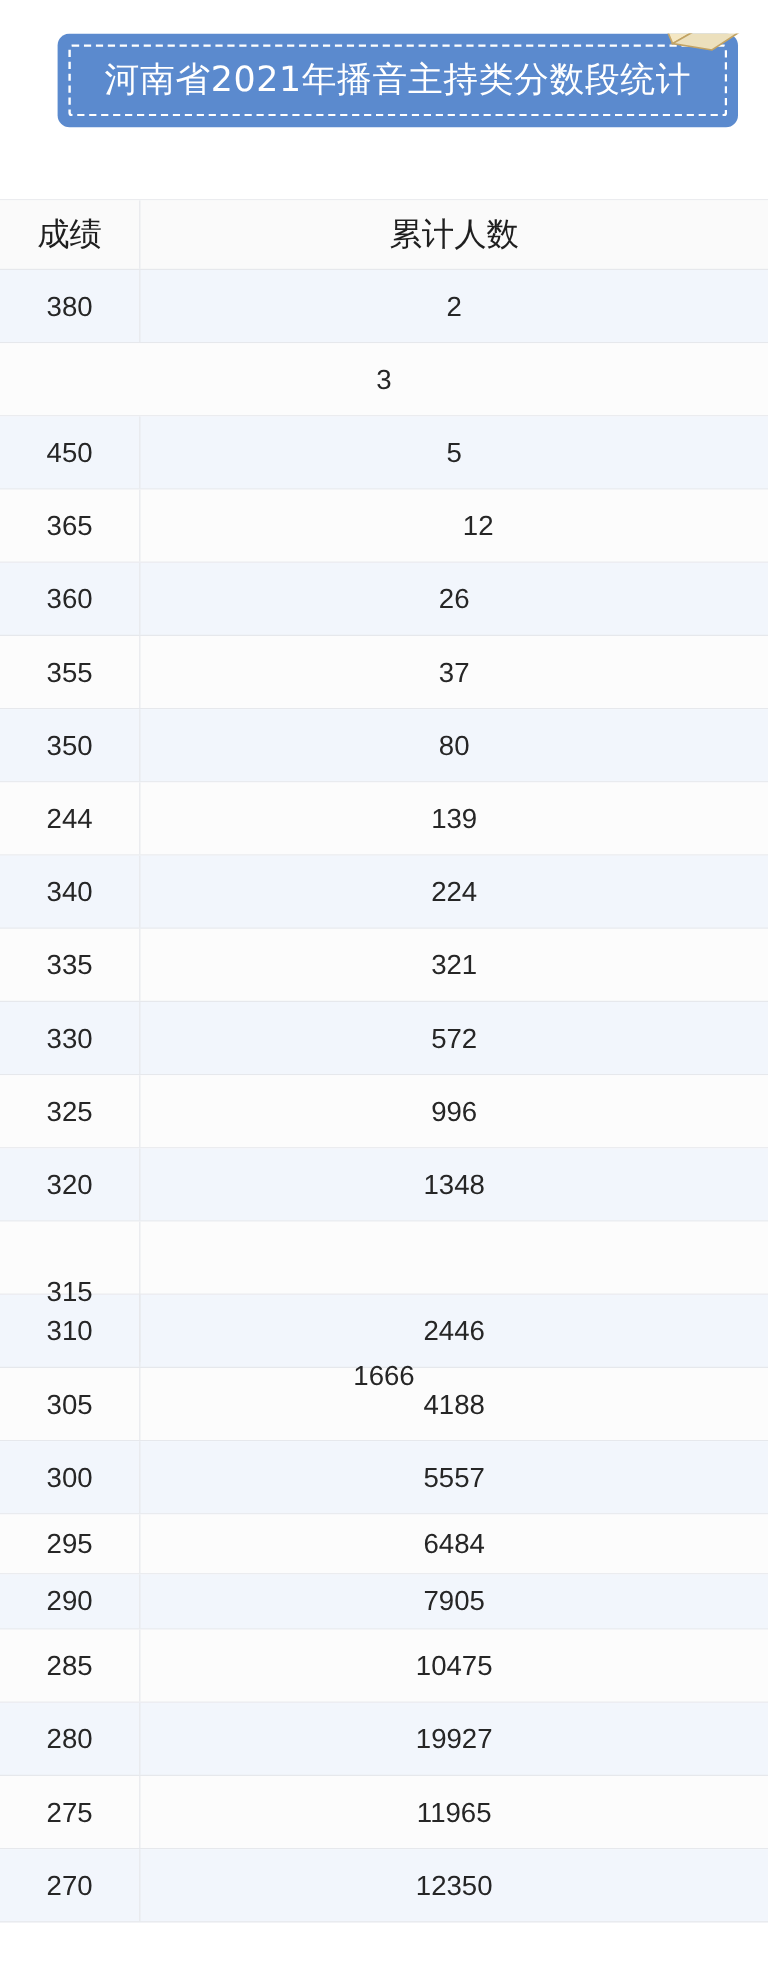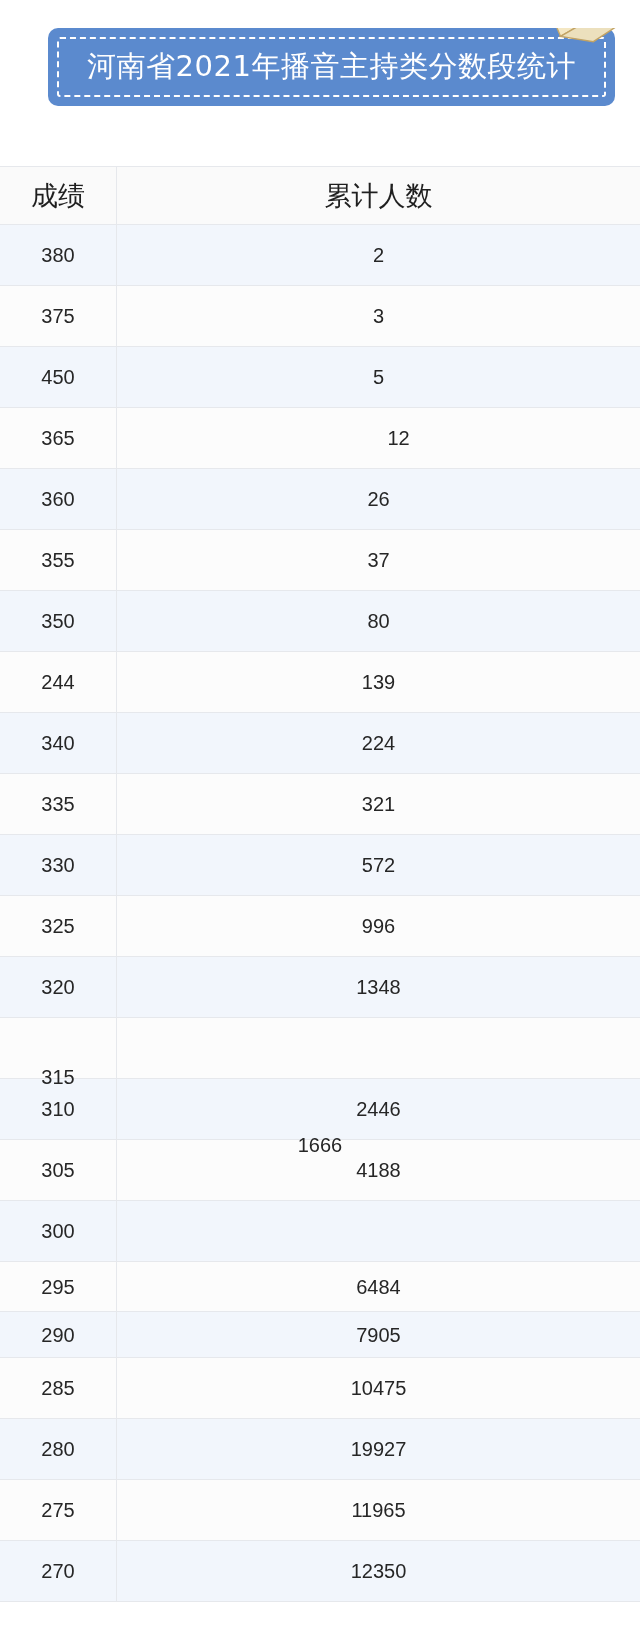--- a/index.html
+++ b/index.html
@@ -99,21 +99,21 @@
     background: #fafafa;
   }
   .row.alt-a { background: #f2f6fc; }
   .row.alt-b { background: #fcfcfc; }
 
   .cell {
     display: flex;
     align-items: center;
     justify-content: center;
     box-sizing: border-box;
-    font-size: 20px;
+    font-size: 23px;
     color: #262626;
     line-height: 1;
   }
   .cell.score {
     width: 117px;
     flex: 0 0 117px;
     border-right: 1px solid #e6e8ec;
   }
   .cell.count {
     flex: 1 1 auto;
@@ -150,21 +150,20 @@
       <div class="cell score">成绩</div>
       <div class="cell count">累计人数</div>
     </div>
 
     <div id="rows-host">
         <div class="row alt-a" style="height: 61px;">
           <div class="cell score">380</div>
           <div class="cell count">2</div>
         </div>
         <div class="row alt-b" style="height: 61px;">
-          <div class="cell score">375</div>
           <div class="cell count">3</div>
         </div>
         <div class="row alt-a" style="height: 61px;">
           <div class="cell score">450</div>
           <div class="cell count">5</div>
         </div>
         <div class="row alt-b" style="height: 61px; gap: 40px;">
           <div class="cell score">365</div>
           <div class="cell count">12</div>
         </div>
@@ -211,20 +210,21 @@
         <div class="row alt-a" style="height: 61px;">
           <div class="cell score">310</div>
           <div class="cell count">2446</div>
         </div>
         <div class="row alt-b" style="height: 61px;">
           <div class="cell score">305</div>
           <div class="cell count">4188</div>
         </div>
         <div class="row alt-a" style="height: 61px;">
           <div class="cell score">300</div>
+          <div class="cell count">5557</div>
         </div>
         <div class="row alt-b" style="height: 50px;">
           <div class="cell score">295</div>
           <div class="cell count">6484</div>
         </div>
         <div class="row alt-a" style="height: 46px;">
           <div class="cell score">290</div>
           <div class="cell count">7905</div>
         </div>
         <div class="row alt-b" style="height: 61px;">

